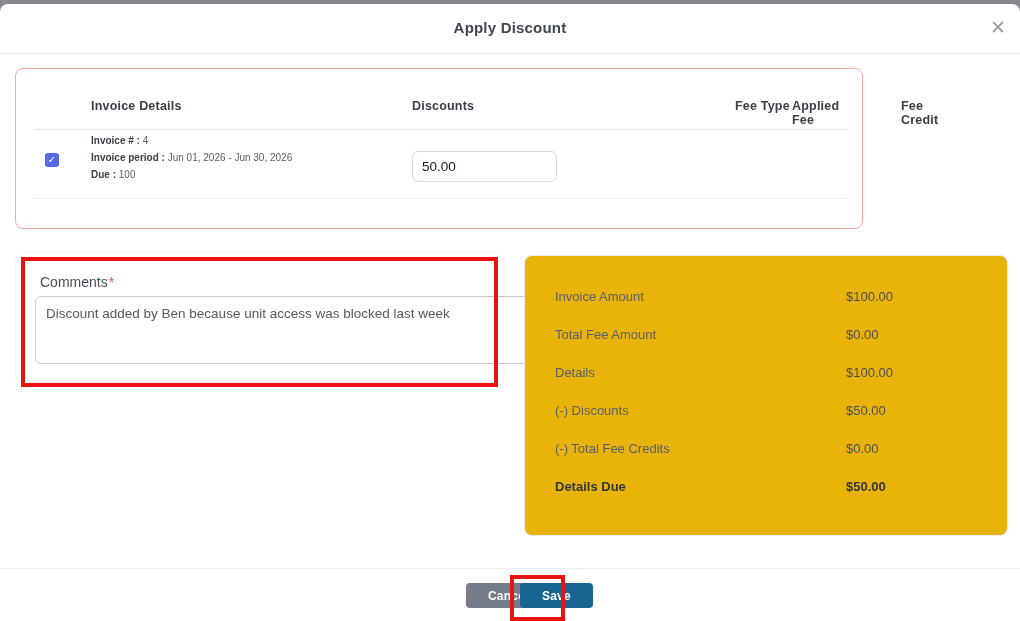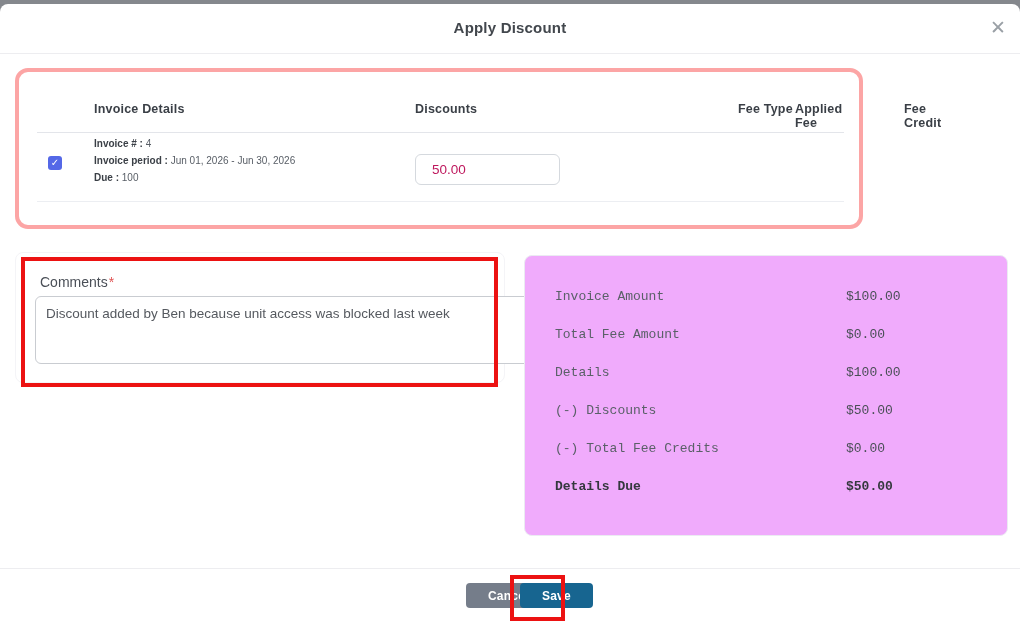--- a/index.html
+++ b/index.html
@@ -26,21 +26,21 @@
     color:#42474d; letter-spacing:.2px;
   }
   .close-x {
     position:absolute; top:10px; right:8px;
     width:28px; height:28px; line-height:28px; text-align:center;
     font-size:19px; color:#9aa0a6; cursor:pointer;
   }
   
   .table-card {
     position:absolute; left:15px; top:64px; width:848px; height:161px;
-    border:4px solid #fca5a5; border-radius:13px; background:#fff;
+    border:1px solid #fca5a5; border-radius:8px; background:#fff;
   }
   .th {
     position:absolute; top:30px; font-size:12.5px; font-weight:bold;
     color:#3a3f46; letter-spacing:.2px;
   }
   .th-details   { left:75px; }
   .th-discounts { left:396px; }
   .th-feetype   { left:719px; }
   .th-appliedfee{ left:776px; }
   .th-feecredit { left:885px; }
@@ -57,21 +57,21 @@
     width:14px; height:14px; border-radius:3px;
     background:#5468e7; color:#fff; font-size:10px; line-height:14px;
     text-align:center; cursor:pointer;
   }
   .invoice-details { position:absolute; left:75px; top:63px; font-size:10px; line-height:17px; }
   .invoice-details .lbl { font-weight:bold; color:#3a3f46; }
   .invoice-details .val { color:#585e66; }
   .discount-input {
     position:absolute; left:396px; top:82px; width:145px; height:31px;
     border:1px solid #d5d9de; border-radius:6px;
-    padding:0 16px; font-size:13.5px; color:#be185d;
+    padding:0 9px; font-size:13.5px; color:#0f172a;
     font-family:"Liberation Sans", sans-serif; outline:none; background:#fff;
   }
   
   .comments-card {
     position:absolute; left:15px; top:248px; width:490px; height:131px;
     border:1px solid #f4f4f7; border-radius:8px; background:#fff;
   }
   .comments-label {
     position:absolute; left:40px; top:270px; font-size:14px; color:#4a4f57;
   }
@@ -81,21 +81,21 @@
     width:100%; height:100%; resize:none;
     border:1px solid #c9ccd1; border-radius:6px;
     padding:8px 10px; font-size:13.5px; color:#55595f;
     font-family:"Liberation Sans", sans-serif; outline:none;
     line-height:17px;
   }
   .resize-grip { position:absolute; right:3px; bottom:3px; }
   
   .summary-card {
     position:absolute; left:524px; top:251px; width:484px; height:281px;
-    border:1px solid #ebebf2; border-radius:8px; background:#f0abfc;font-family:Liberation Mono, monospace;
+    border:1px solid #ebebf2; border-radius:8px; background:#eab308;
   }
   .sum-row { position:absolute; left:0; width:100%; height:16px; }
   .sum-row .s-label { position:absolute; left:30px;  font-size:13px; color:#5a6068; }
   .sum-row .s-value { position:absolute; left:321px; font-size:13px; color:#4a4f57; }
   .sum-row.bold .s-label, .sum-row.bold .s-value { font-weight:bold; color:#34383e; }
   .sum-row.r0 { top:33px; }  .sum-row.r1 { top:71px; }
   .sum-row.r2 { top:109px; } .sum-row.r3 { top:147px; }
   .sum-row.r4 { top:185px; } .sum-row.r5 { top:223px; }
   
   .footer-divider { position:absolute; top:564px; left:0; right:0; height:1px; background:#ededf0; }

